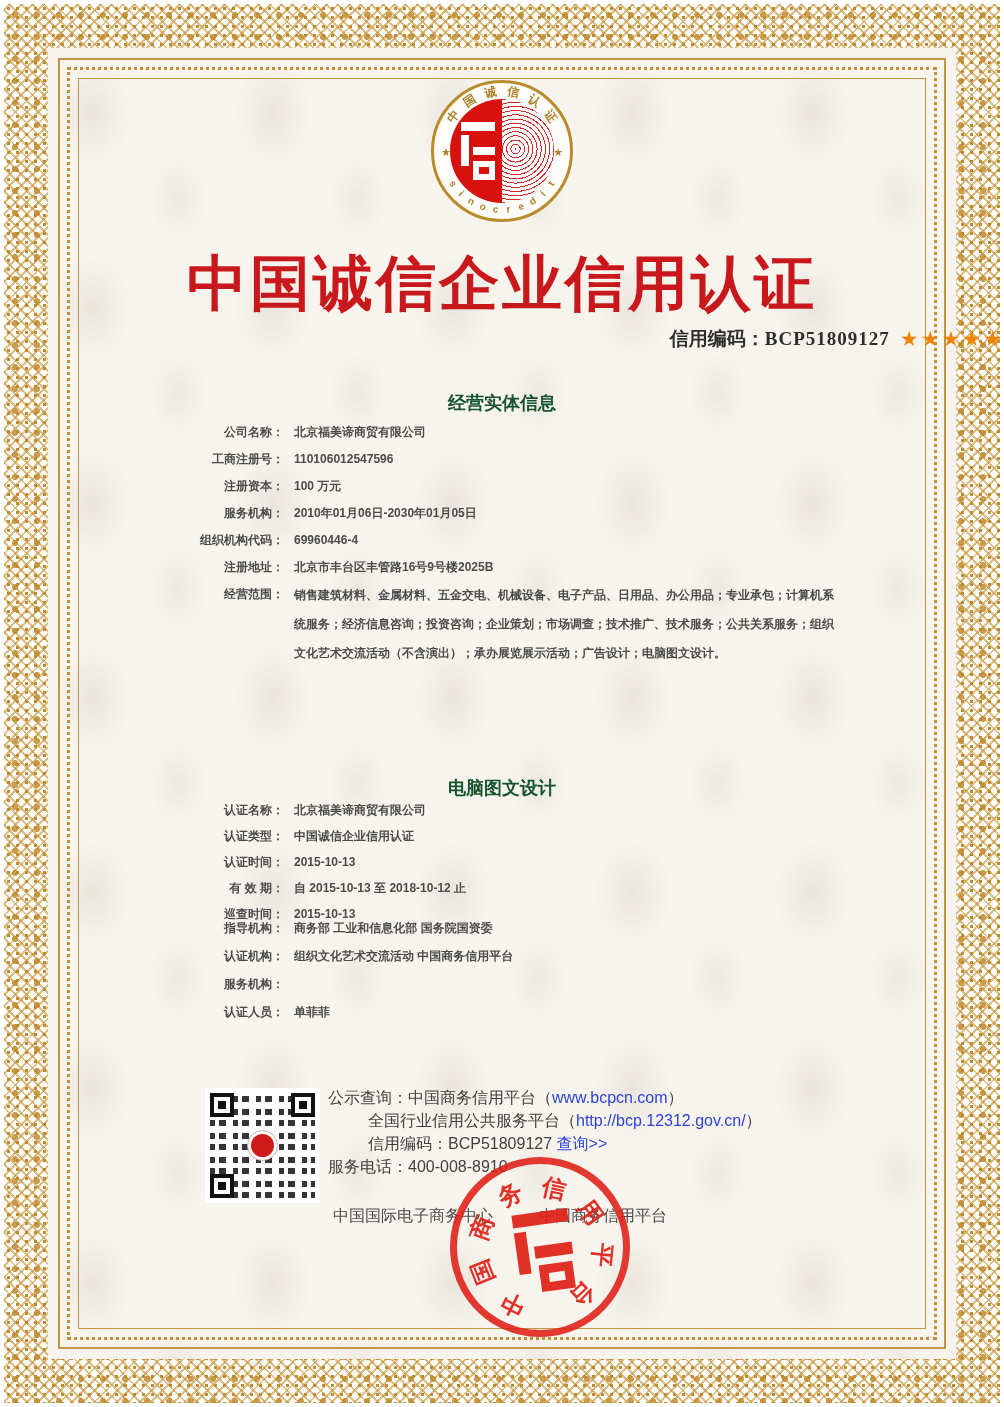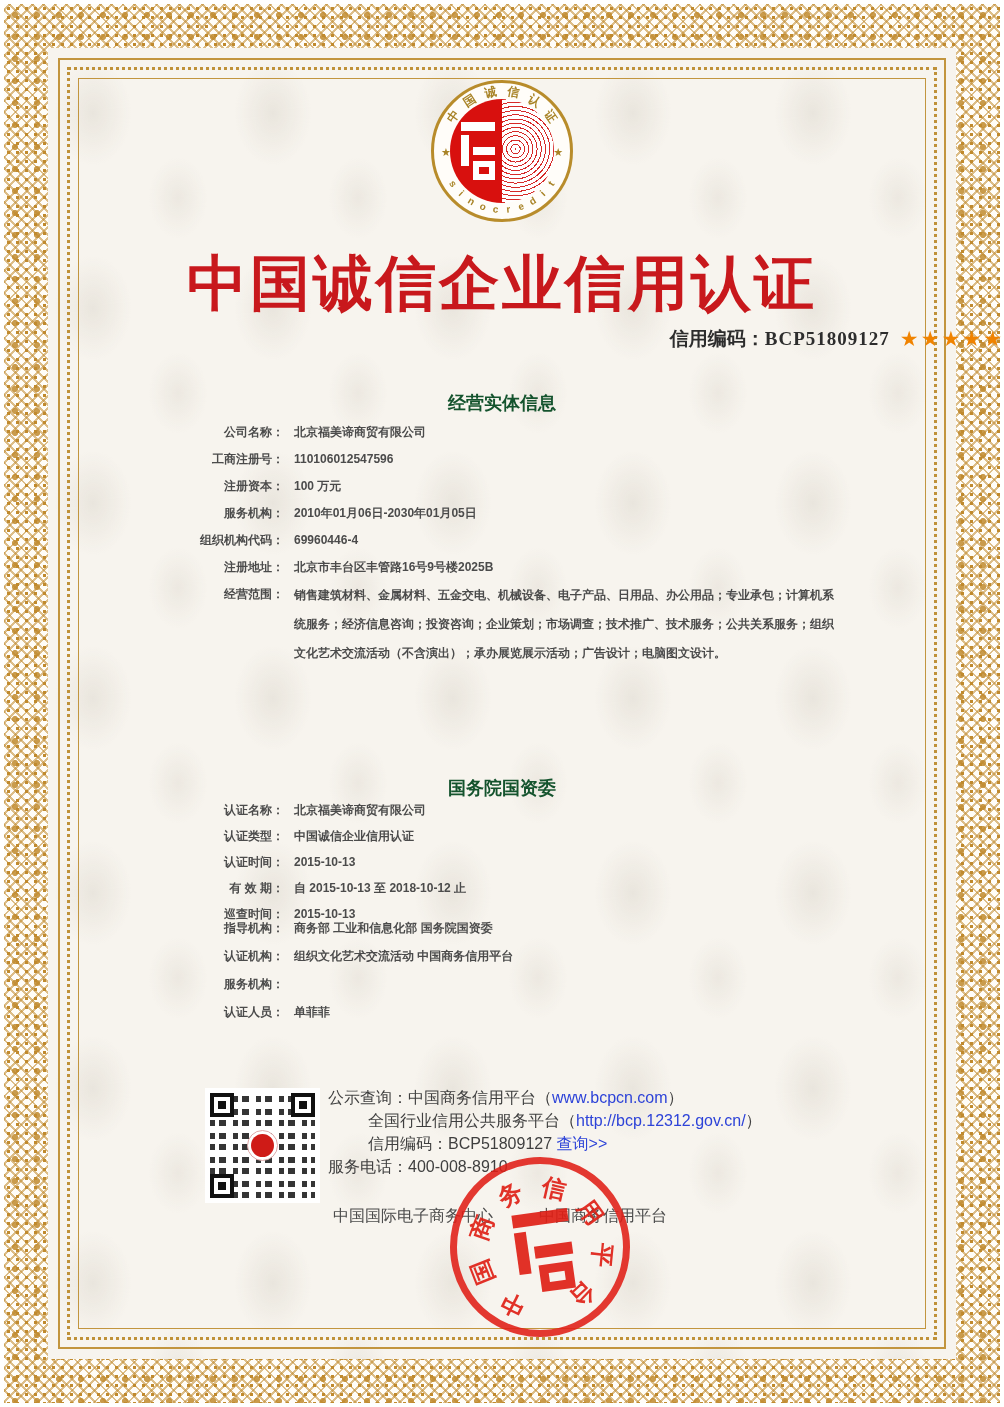--- a/index.html
+++ b/index.html
@@ -166,21 +166,21 @@
       <div class="row">
           <span class="lbl">注册地址：</span>
           <span class="val">北京市丰台区丰管路16号9号楼2025B</span>
         </div>
       <div class="row">
           <span class="lbl">经营范围：</span>
           <span class="val-wide">销售建筑材料、金属材料、五金交电、机械设备、电子产品、日用品、办公用品；专业承包；计算机系统服务；经济信息咨询；投资咨询；企业策划；市场调查；技术推广、技术服务；公共关系服务；组织文化艺术交流活动（不含演出）；承办展览展示活动；广告设计；电脑图文设计。</span>
         </div>
     </div>
 
-    <h2 class="sec-h sec2">国务院国资委</h2>
+    <h2 class="sec-h sec2">电脑图文设计</h2>
     <div class="rows rows-credit">
       <div class="row">
           <span class="lbl">认证名称：</span>
           <span class="val">北京福美谛商贸有限公司</span>
         </div>
       <div class="row">
           <span class="lbl">认证类型：</span>
           <span class="val">中国诚信企业信用认证</span>
         </div>
       <div class="row">

